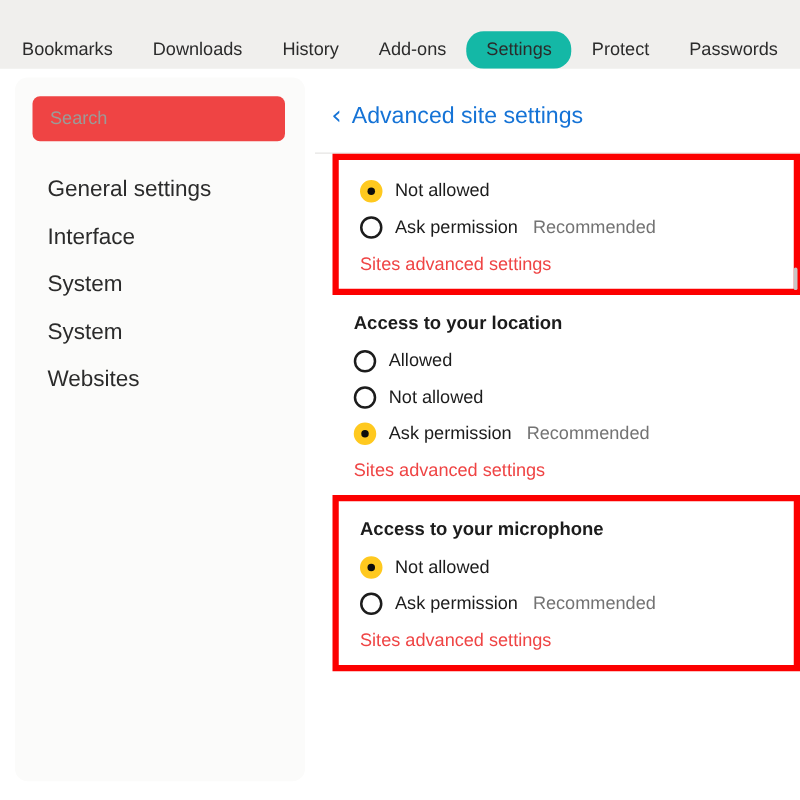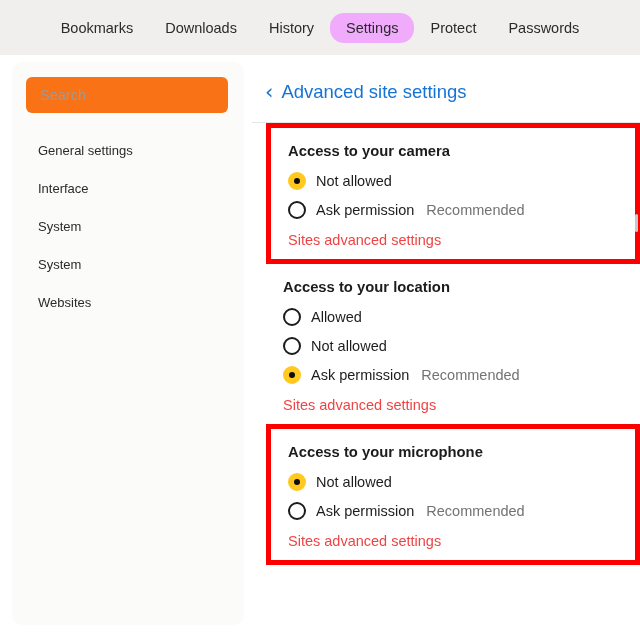--- a/index.html
+++ b/index.html
@@ -10,68 +10,68 @@
     overflow: hidden;
   }
 
   
   .topnav {
     position: absolute;
     left: 0; top: 0;
     width: 640px; height: 55px;
     background: #f0efed;
     display: flex;
-    align-items: center;
+    align-items: flex-end;
     justify-content: center;
     gap: 0px;
     overflow: hidden;
   }
   .nav-item {
     font-size: 14.5px;
     color: #2b2b2b;
     padding: 6px 16px;
     border-radius: 14px;
     white-space: nowrap;
     line-height: 18px;
   }
   .nav-item.active {
-    background: #f0abfc;
+    background: #14b8a6;
   }
 
   
   .sidebar {
     position: absolute;
     left: 12px; top: 62px;
     width: 232px; height: 563px;
     background: #fbfbfa;
     border-radius: 10px;
   }
   .search-box {
     position: absolute;
     left: 14px; top: 15px;
     width: 202px; height: 36px;
-    background: #f97316;
+    background: #ef4444;
     border-radius: 6px;
     border: none;
     outline: none;
     padding: 0 14px;
     font-family: "Liberation Sans", sans-serif;
     font-size: 14.5px;
     color: #2b2b2b;
   }
   .search-box::placeholder { color: #9b9b98; }
 
   .side-list {
     position: absolute;
     left: 0; top: 70px;
     width: 232px;
     list-style: none;
   }
   .side-item {
-    font-size: 13px;
+    font-size: 18px;
     color: #2b2b2b;
     padding: 10px 0 10px 26px;
     line-height: 18px;
   }
 
   
   .main {
     position: absolute;
     left: 252px; top: 62px;
     width: 388px; height: 578px;
@@ -183,20 +183,21 @@
     border-radius: 2px;
   }
 </style>
 </head>
 <body>
 
 <div class="topnav" id="topnav">
     <div class="nav-item">Bookmarks</div>
     <div class="nav-item">Downloads</div>
     <div class="nav-item">History</div>
+    <div class="nav-item">Add-ons</div>
     <div class="nav-item active">Settings</div>
     <div class="nav-item">Protect</div>
     <div class="nav-item">Passwords</div>
   </div>
 
 <div class="sidebar">
   <input class="search-box" type="text" placeholder="Search" value="" style="">
   <ul class="side-list" id="sidelist">
       <li class="side-item">General settings</li>
       <li class="side-item">Interface</li>
@@ -205,21 +206,21 @@
       <li class="side-item">Websites</li>
     </ul>
 </div>
 
 <div class="main">
   <div class="main-head">
     <span class="back-chev">‹</span>
     <span class="page-title">Advanced site settings</span>
   </div>
   <div class="main-body" id="sections">
-      <div class="section boxed"><div class="sec-title">Access to your camera</div><div class="opt-row">
+      <div class="section boxed"><div class="opt-row">
           <span class="radio sel"></span>
           <span class="opt-label">Not allowed</span>
         </div><div class="opt-row">
           <span class="radio"></span>
           <span class="opt-label">Ask permission</span>
           <span class="opt-rec">Recommended</span>
         </div><a class="link">Sites advanced settings</a></div>
       <div class="section plain"><div class="sec-title">Access to your location</div><div class="opt-row">
           <span class="radio"></span>
           <span class="opt-label">Allowed</span>

